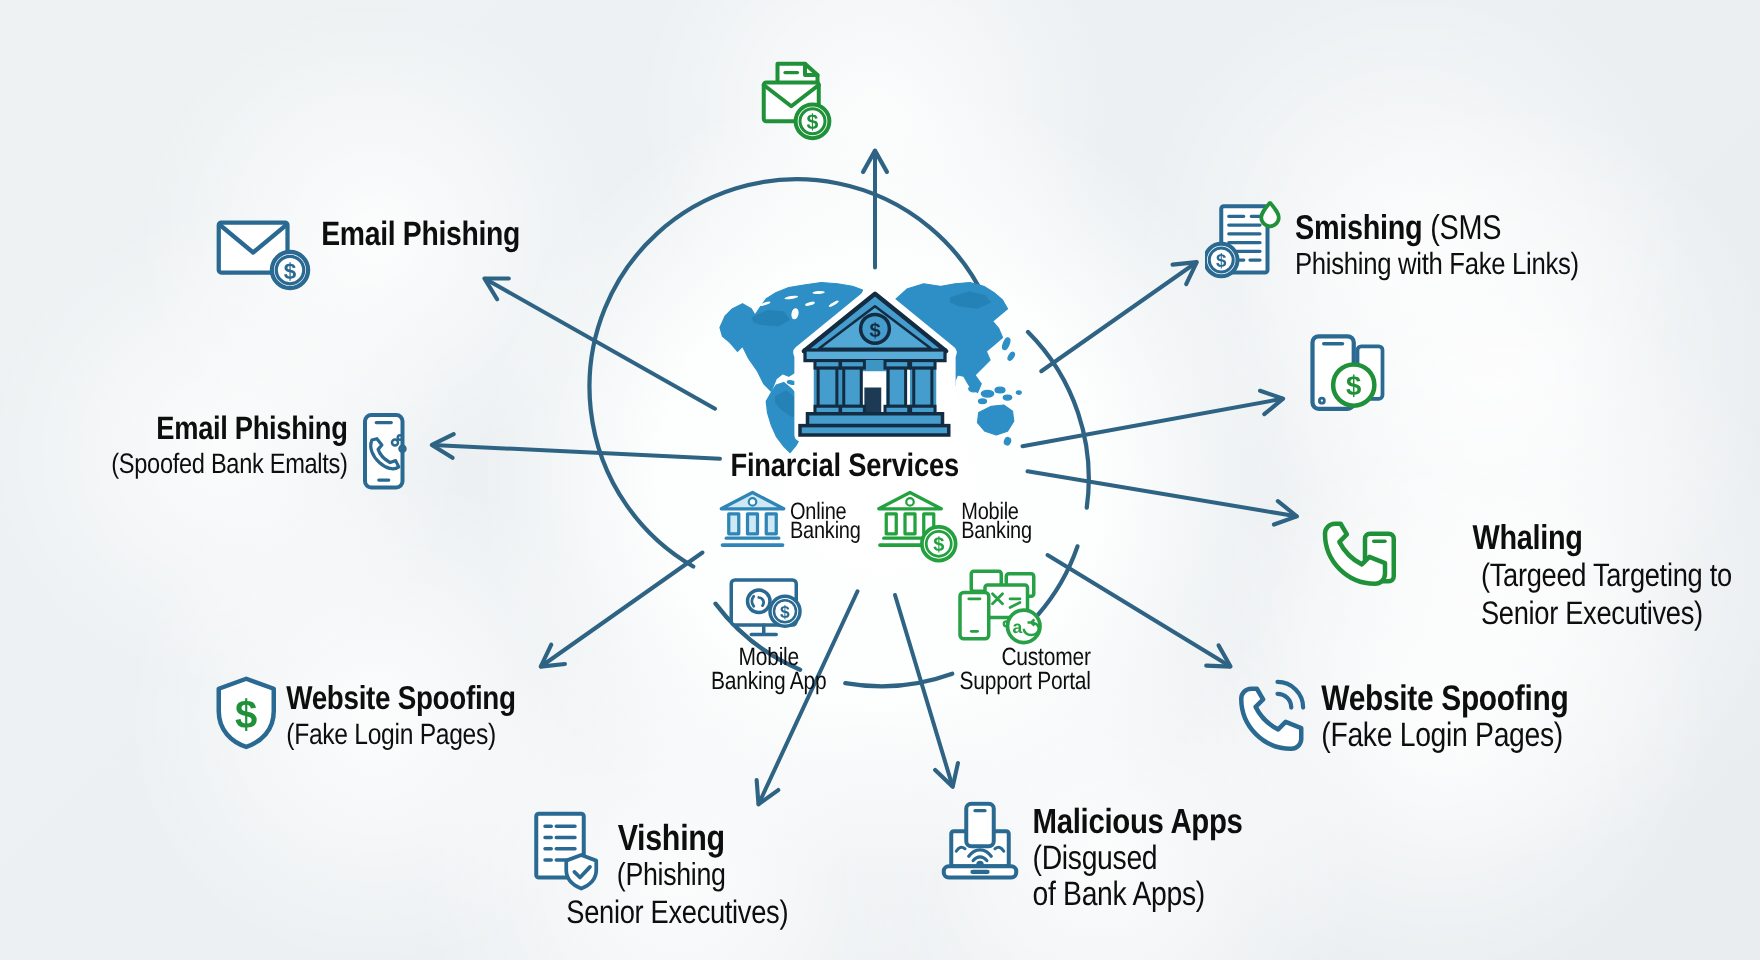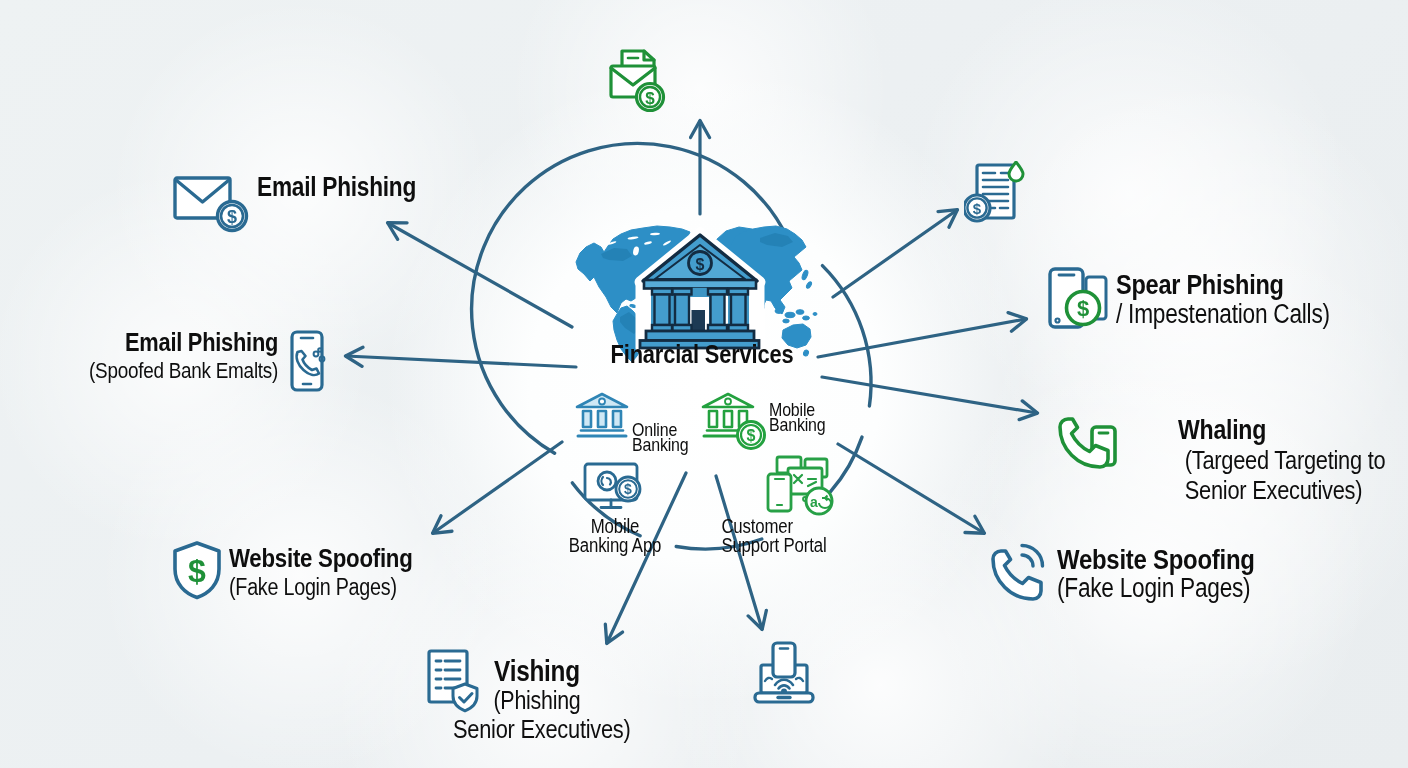--- a/index.html
+++ b/index.html
@@ -339,69 +339,76 @@
   </div>
 
   <div class="blk" style="left:437px;top:656px;width:200px;text-align:center;">
     <div class="cond c">
       <div class="t" style="font-size:29px;">Vishing</div>
       <div class="s" style="font-size:25.5px;">(Phishing</div>
       <div class="s" style="font-size:26px;">Senior Executives)</div>
     </div>
   </div>
 
+  <div class="blk" style="left:826px;top:642px;">
+    <div class="cond">
+      <div class="t">Malicious Apps</div>
+      <div class="s" style="font-size:27px;">(Disgused</div>
+      <div class="s" style="font-size:27px;">of Bank Apps)</div>
+    </div>
+  </div>
 
   <div class="blk" style="left:1057px;top:544px;">
     <div class="cond">
       <div class="t" style="font-size:28.5px;">Website Spoofing</div>
       <div class="s" style="font-size:27px;">(Fake Login Pages)</div>
     </div>
   </div>
 
   <div class="blk" style="left:1178px;top:415px;">
     <div class="cond">
       <div class="t" style="font-size:27.5px;">Whaling</div>
       <div class="s" style="padding-left:8px;font-size:26px;line-height:30px;">(Targeed Targeting to</div>
       <div class="s" style="padding-left:8px;font-size:26px;line-height:30px;">Senior Executives)</div>
     </div>
   </div>
 
-  <div class="blk" style="left:1116px;top:270px;">
-    <div class="cond">
-      <div class="t">Spear Phishing</div>
-      <div class="s" style="font-size:27px;">/ Impestenation Calls)</div>
-    </div>
-  </div>
-
-
-  <div class="blk" style="left:562px;top:341px;width:280px;text-align:center;">
+
+  <div class="blk" style="left:1036px;top:167px;">
+    <div class="cond">
+      <div class="t" style="font-size:27.5px;"><span>Smishing</span><span class="lt"> (SMS</span></div>
+      <div class="s" style="font-size:24.5px;">Phishing with Fake Links)</div>
+    </div>
+  </div>
+
+  <div class="blk" style="left:562px;top:359px;width:280px;text-align:left;">
     <div class="cond c ct">Finarcial Services</div>
   </div>
 
-  <div class="blk" style="left:632px;top:402px;margin-top:20px;">
+  <div class="blk" style="left:632px;top:402px;">
     <div class="cond">
       <div class="m">Online</div>
       <div class="m">Banking</div>
     </div>
   </div>
 
   <div class="blk" style="left:769px;top:402px;">
     <div class="cond">
       <div class="m">Mobile</div>
       <div class="m">Banking</div>
     </div>
   </div>
 
   <div class="blk" style="left:535px;top:517px;width:160px;text-align:center;">
     <div class="cond c">
       <div class="m2">Mobile</div>
       <div class="m2">Banking App</div>
     </div>
   </div>
 
-  <div class="blk" style="left:707px;top:517px;width:180px;text-align:left;">
+  <div class="blk" style="left:707px;top:517px;width:180px;text-align:right;">
     <div class="cond c">
       <div class="m2">Customer</div>
       <div class="m2">Support Portal</div>
     </div>
   </div>
 
 </div>
 
 </body></html>

